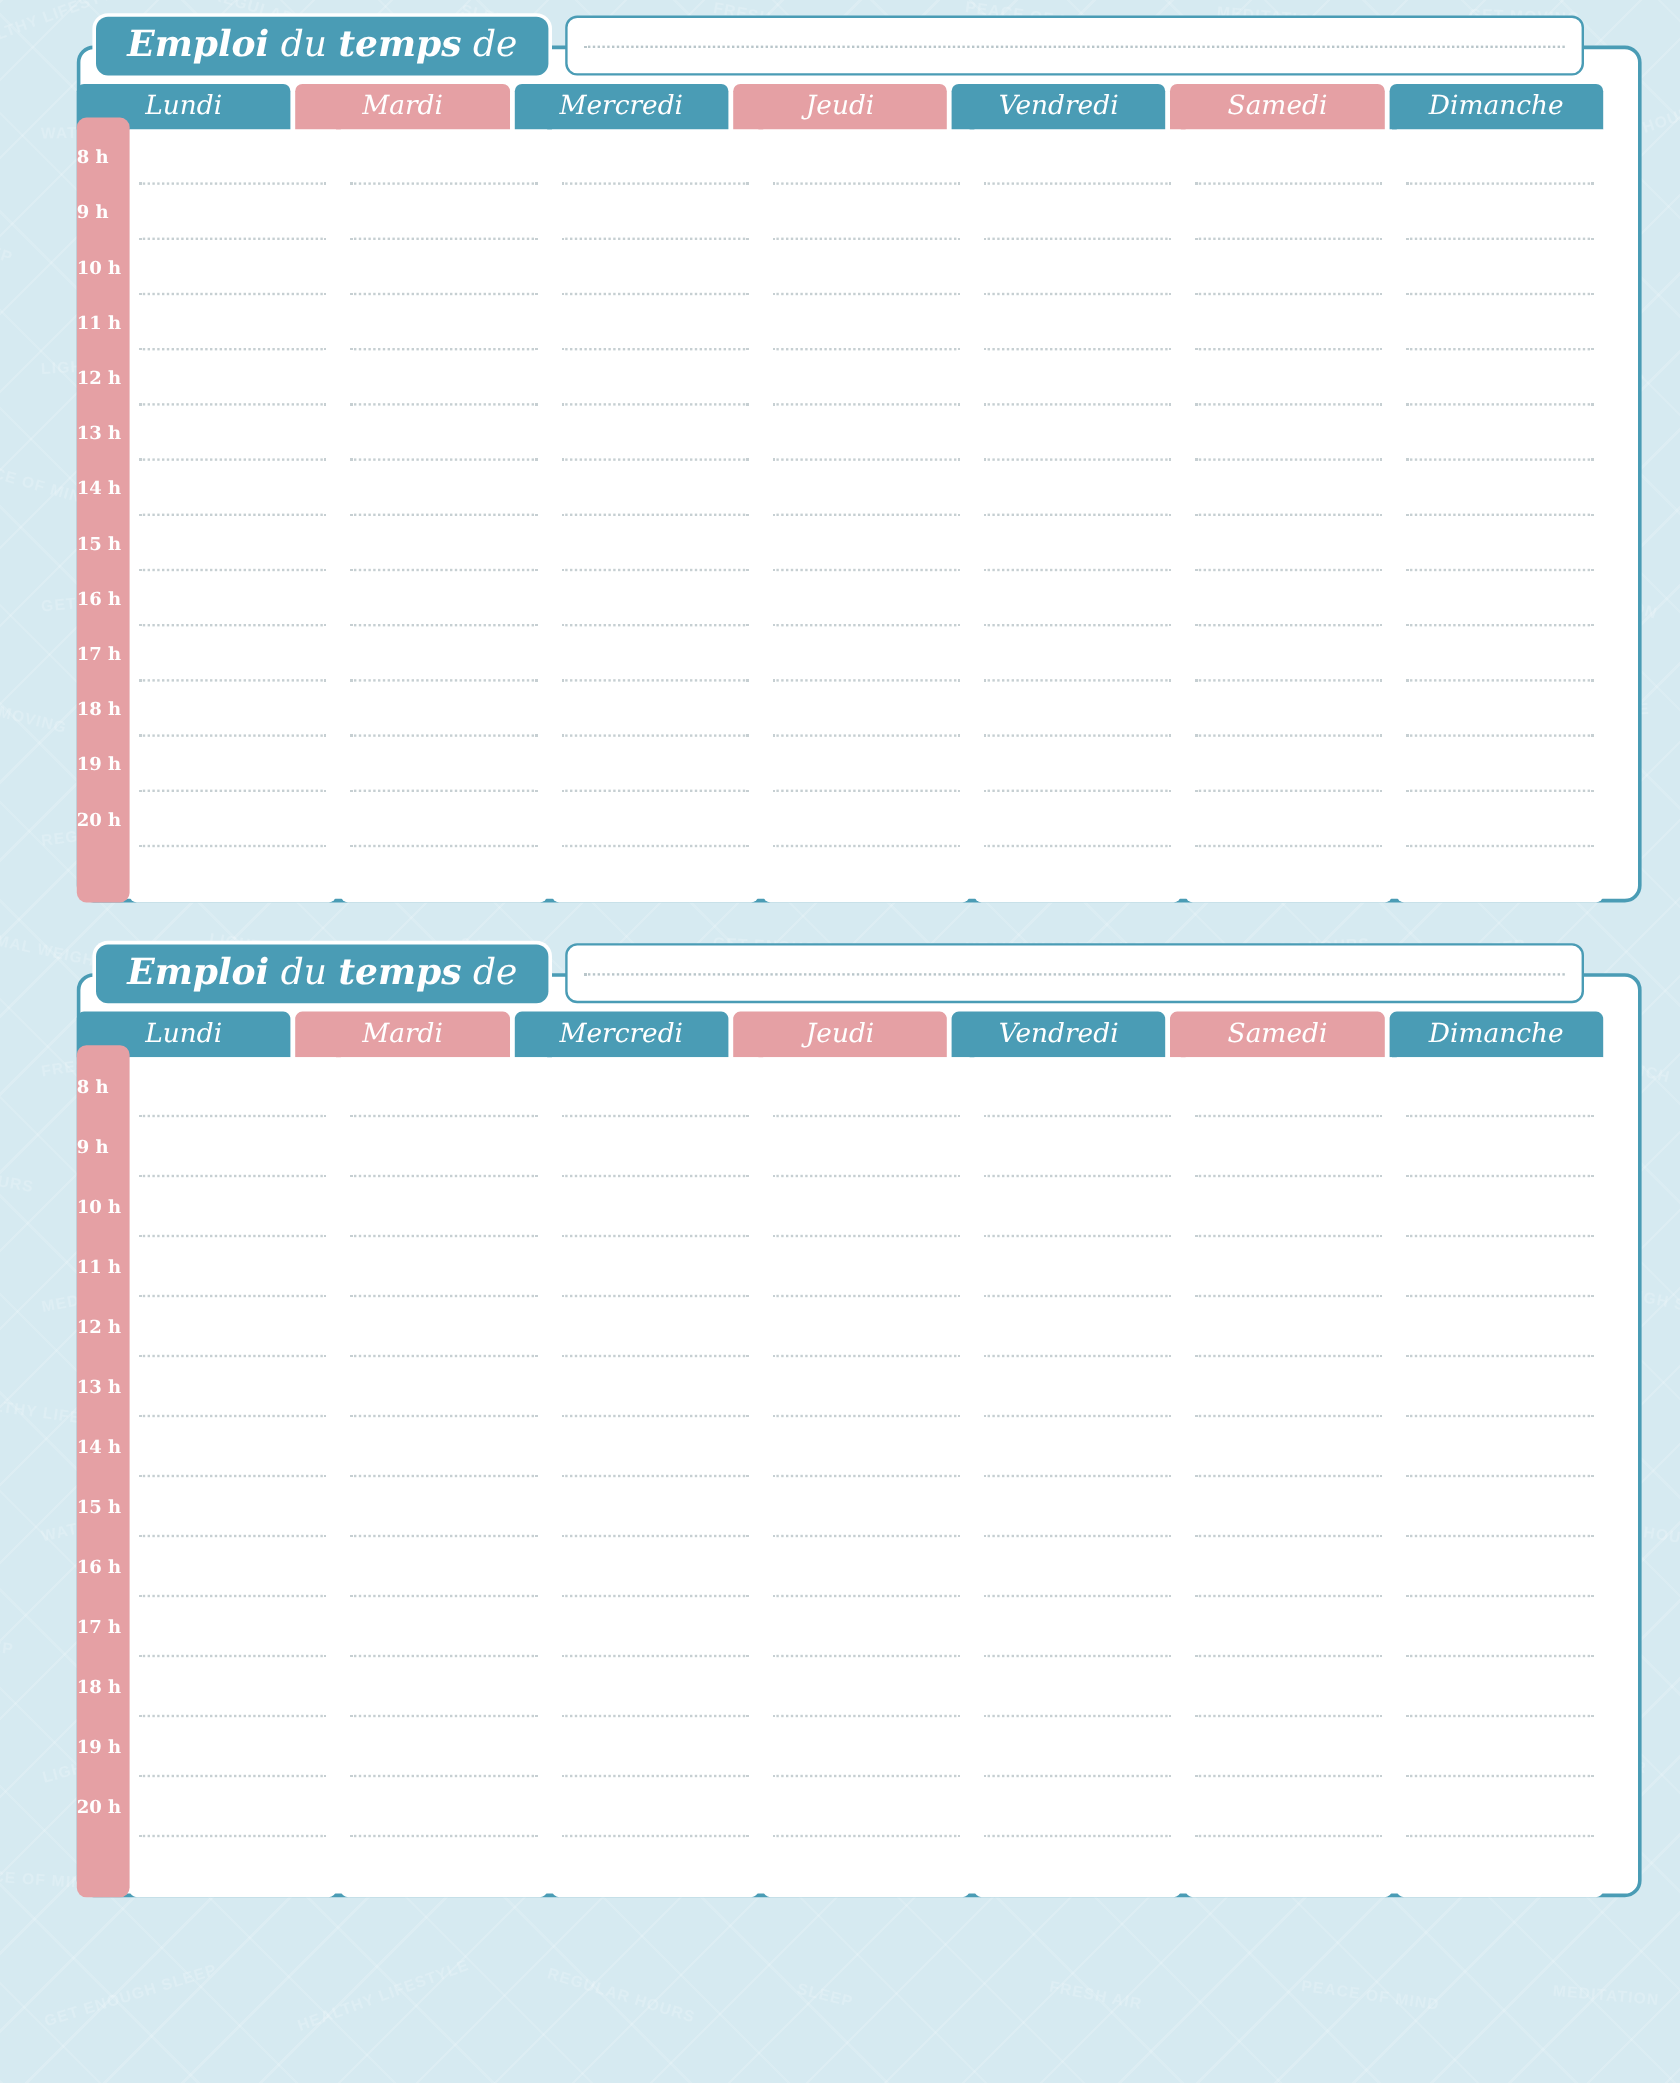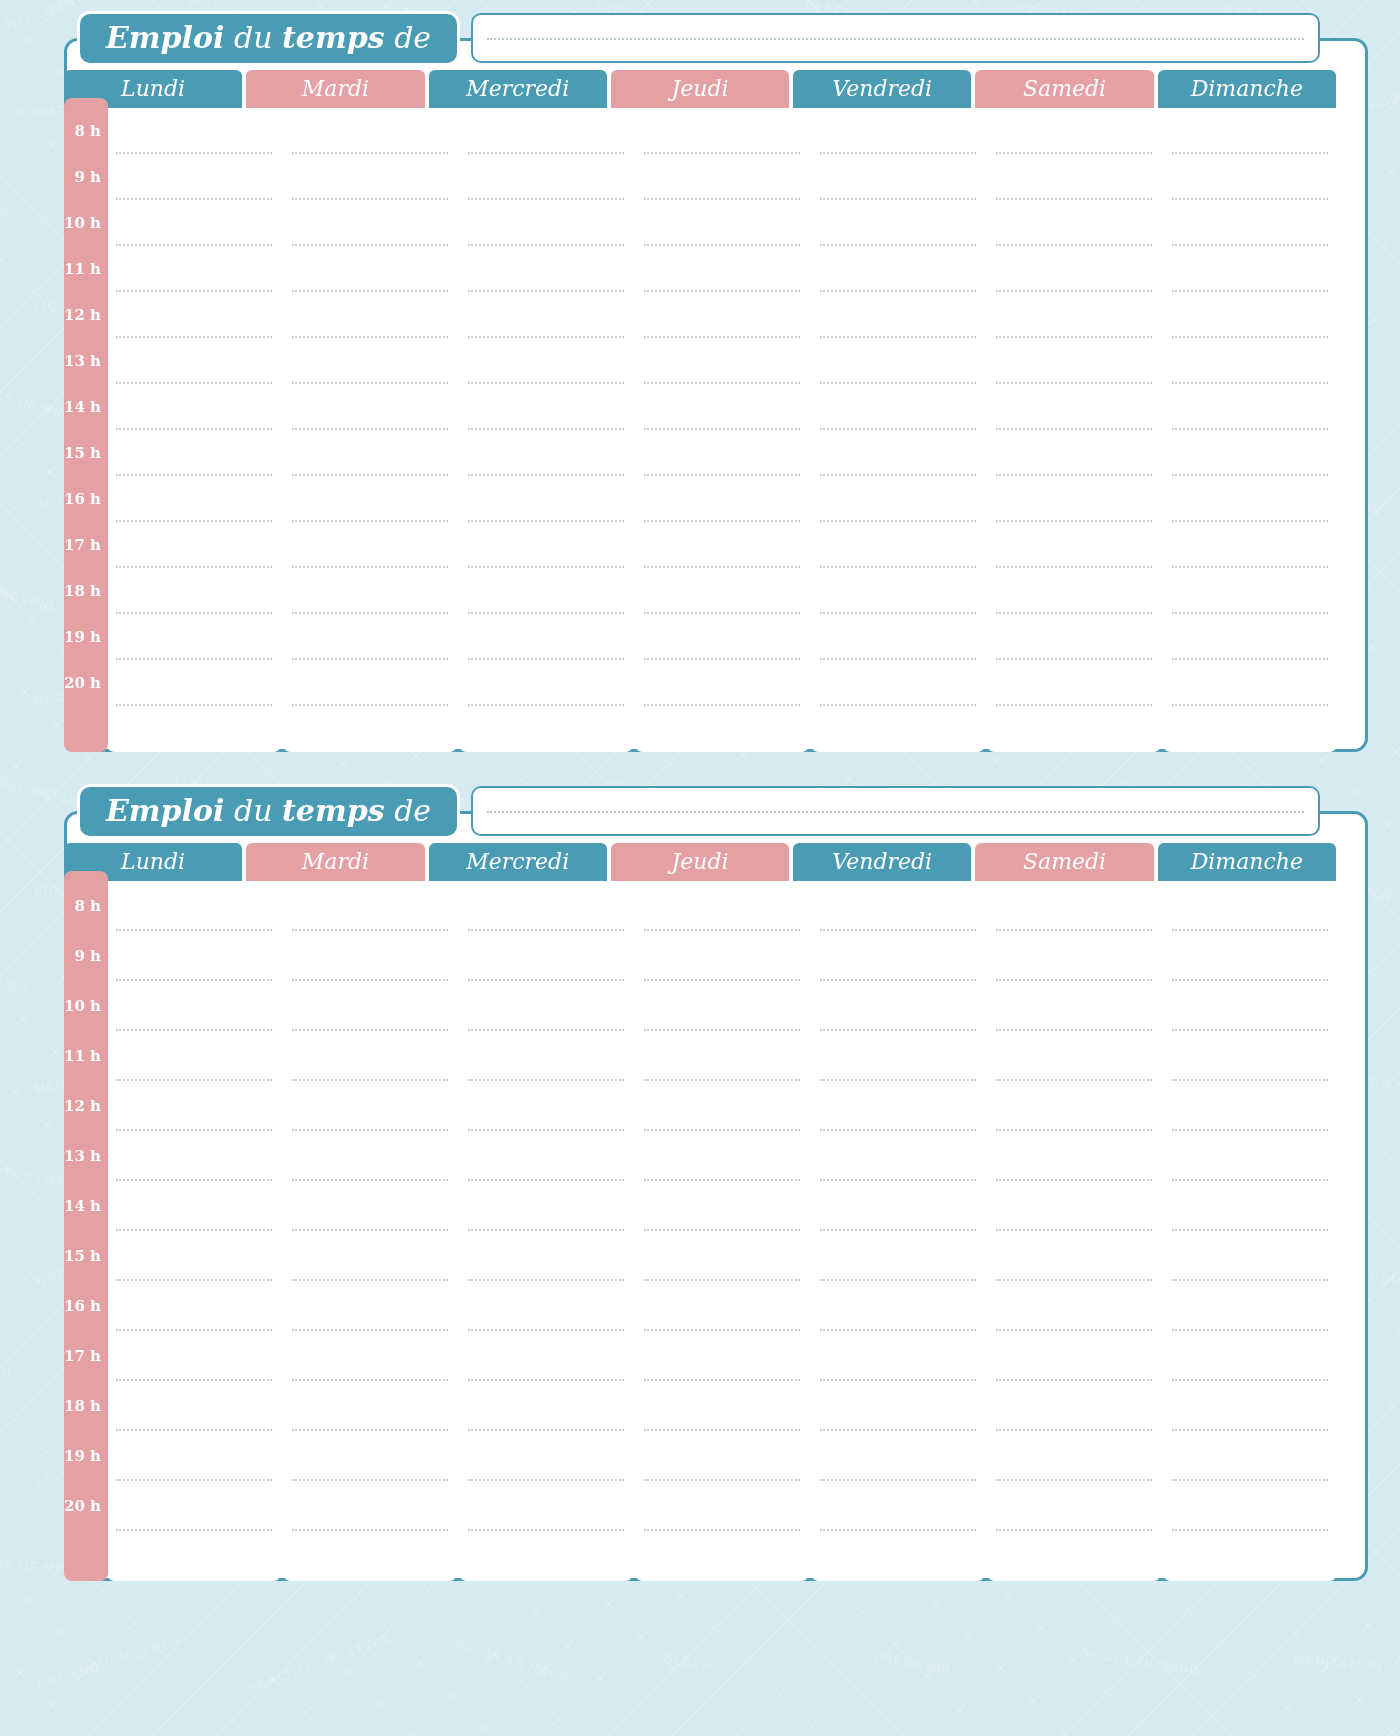--- a/index.html
+++ b/index.html
@@ -122,21 +122,20 @@
     padding-top: 10px;
     position: relative;
     z-index: 3;
     flex: none;
   }
   .hour {
     color: #ffffff;
     font-family: "DejaVu Serif", serif;
     font-size: 15px;
     font-weight: bold;
-    text-align: right;
     padding-right: 7px;
     box-sizing: border-box;
   }
   .cols {
     flex: 1;
     display: flex;
     gap: 4px;
     margin-left: -12px;
     padding-left: 12px;
   }

